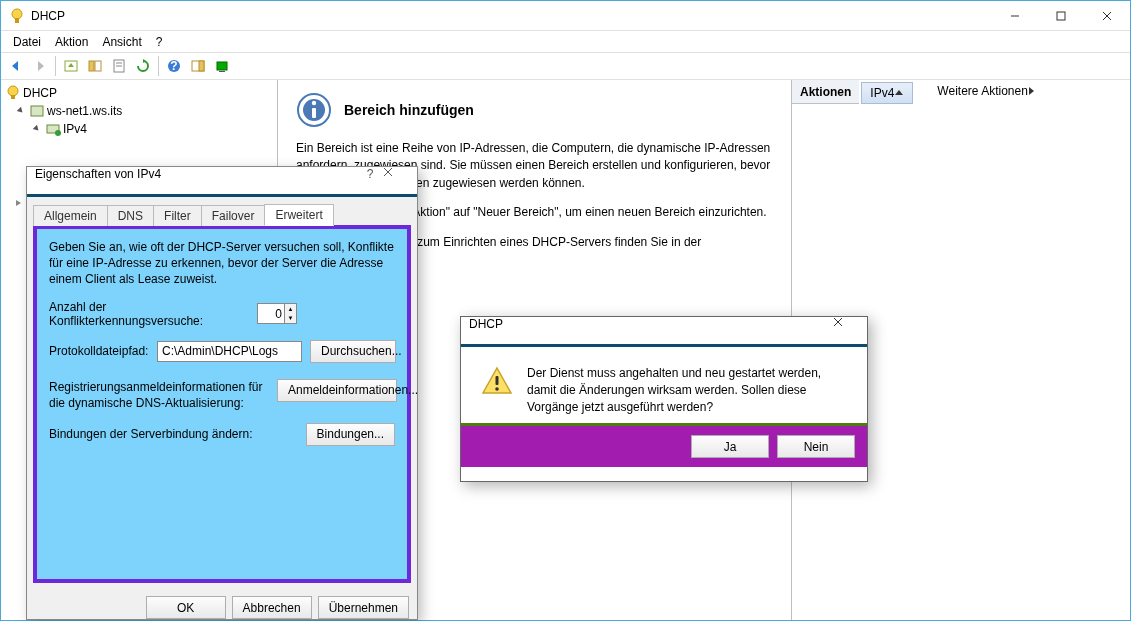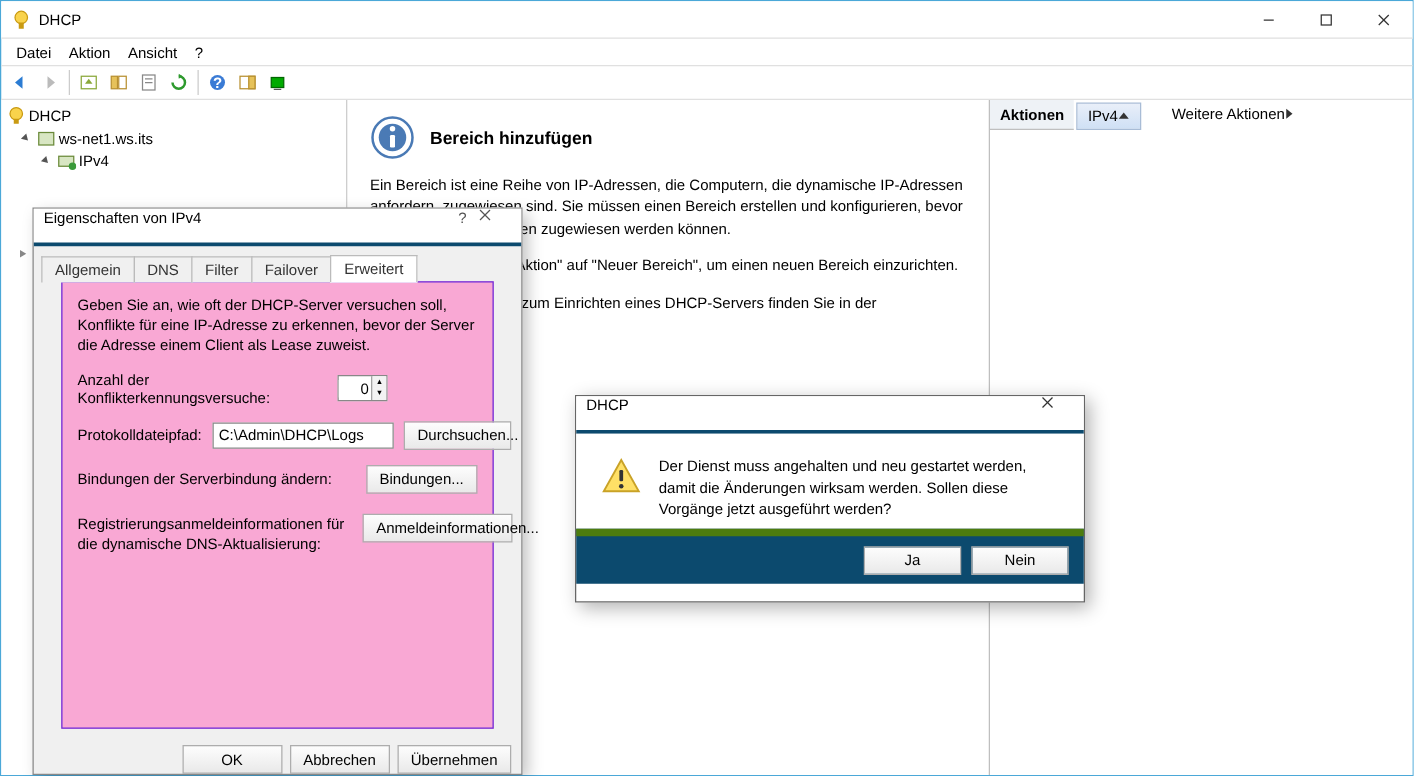--- a/index.html
+++ b/index.html
@@ -33,38 +33,38 @@
 
 .dialog{position:absolute;background:#f0f0f0;border:1px solid #888;box-shadow:4px 4px 12px rgba(0,0,0,.25)}
 .props{left:26px;top:166px;width:392px;height:454px}
 .dlg-title{height:30px;display:flex;align-items:flex-start;padding:0 8px;background:#fff;border-bottom:3px solid #0c4a6e}
 .dlg-title-text{flex:1}
 .dlg-help{width:26px;text-align:center;color:#555}
 .dlg-close{width:26px;text-align:center;color:#555}
 .tabs{display:flex;margin:6px 6px 0 6px;height:22px;align-items:flex-end}
 .tab{padding:3px 10px;border:1px solid #bbb;border-bottom:none;background:#f0f0f0;margin-right:-1px;position:relative;top:1px;color:#333}
 .tab.active{background:#fff;z-index:2;border-bottom:1px solid #fff}
-.tab-panel{background:#f9a8d4;margin:0 22px;border:1px solid #6d28d9;height:358px;padding:10px 12px}
+.tab-panel{background:#7dd3fc;margin:0 6px;border:4px solid #6d28d9;height:358px;padding:10px 12px}
 .form-text{font-size:12px;line-height:1.35;margin-bottom:12px}
 .form-row{display:flex;align-items:center;margin-bottom:12px;gap:8px}
 .form-label{flex:0 0 auto}
 .spinner{width:40px;height:21px;border:1px solid #888;background:#fff;display:flex;align-items:center;position:relative}
 .spinner input{border:none;width:26px;text-align:right;padding:0 2px;outline:none;font-size:12px}
 .spinner-btns{width:12px;height:19px;border-left:1px solid #888;display:flex;flex-direction:column}
 .spinner-btns div{flex:1;display:flex;align-items:center;justify-content:center;font-size:6px;background:#f3f3f3}
 .textin{height:21px;border:1px solid #888;background:#fff;padding:0 4px;font-size:12px}
 .btn{height:23px;min-width:80px;border:1px solid #adadad;background:linear-gradient(#fdfdfd,#e9e9e9);padding:0 10px;font-size:12px}
 .dlg-buttons{position:absolute;bottom:0;right:8px;display:flex;gap:6px}
 
 .msgbox{left:460px;top:316px;width:408px;height:166px;background:#fff;border:1px solid #666;box-shadow:4px 4px 14px rgba(0,0,0,.3)}
 .msgbox .dlg-title{background:#fff;height:30px}
 .msg-body{display:flex;padding:18px 20px 8px 20px;background:#fff;gap:14px}
 .msg-icon{width:32px;height:32px;flex:0 0 32px}
 .msg-text{font-size:12px;line-height:1.4}
-.msg-buttons{height:44px;background:#0c4a6e;border-top:6px solid #4d7c0f;display:flex;align-items:center;justify-content:flex-end;padding:0 12px;gap:8px}
+.msg-buttons{height:44px;background:#a21caf;border-top:3px solid #4d7c0f;display:flex;align-items:center;justify-content:flex-end;padding:0 12px;gap:8px}
 .msg-buttons .btn{min-width:78px}
 svg{display:block}
 </style>
 </head>
 <body>
 
 <div class="window">
 
   <div class="titlebar">
     <span class="titlebar-icon">
@@ -278,28 +278,28 @@
         </div>
       </div>
     </div>
 
     <div class="form-row">
       <span class="form-label" style="width:100px">Protokolldateipfad:</span>
       <input class="textin" style="width: 145px;" value="C:\Admin\DHCP\Logs">
       <button class="btn" style="min-width:86px">Durchsuchen...</button>
     </div>
 
+    <div class="form-row" style="justify-content:space-between;align-items:flex-start;margin-top:16px">
+      <span class="form-label" style="width:220px;line-height:1.35">Registrierungsanmeldeinformationen für die dynamische DNS-Aktualisierung:</span>
+      <button class="btn" style="min-width:120px">Anmeldeinformationen...</button>
+    </div>
+
     <div class="form-row" style="justify-content:space-between">
       <span class="form-label">Bindungen der Serverbindung ändern:</span>
       <button class="btn" style="min-width:86px">Bindungen...</button>
-    </div>
-
-    <div class="form-row" style="justify-content:space-between;align-items:flex-start;margin-top:16px">
-      <span class="form-label" style="width:220px;line-height:1.35">Registrierungsanmeldeinformationen für die dynamische DNS-Aktualisierung:</span>
-      <button class="btn" style="min-width:120px">Anmeldeinformationen...</button>
     </div>
   </div>
   <div class="dlg-buttons">
     <button class="btn">OK</button>
     <button class="btn">Abbrechen</button>
     <button class="btn">Übernehmen</button>
   </div>
 </div>
 
 <div class="dialog msgbox">

